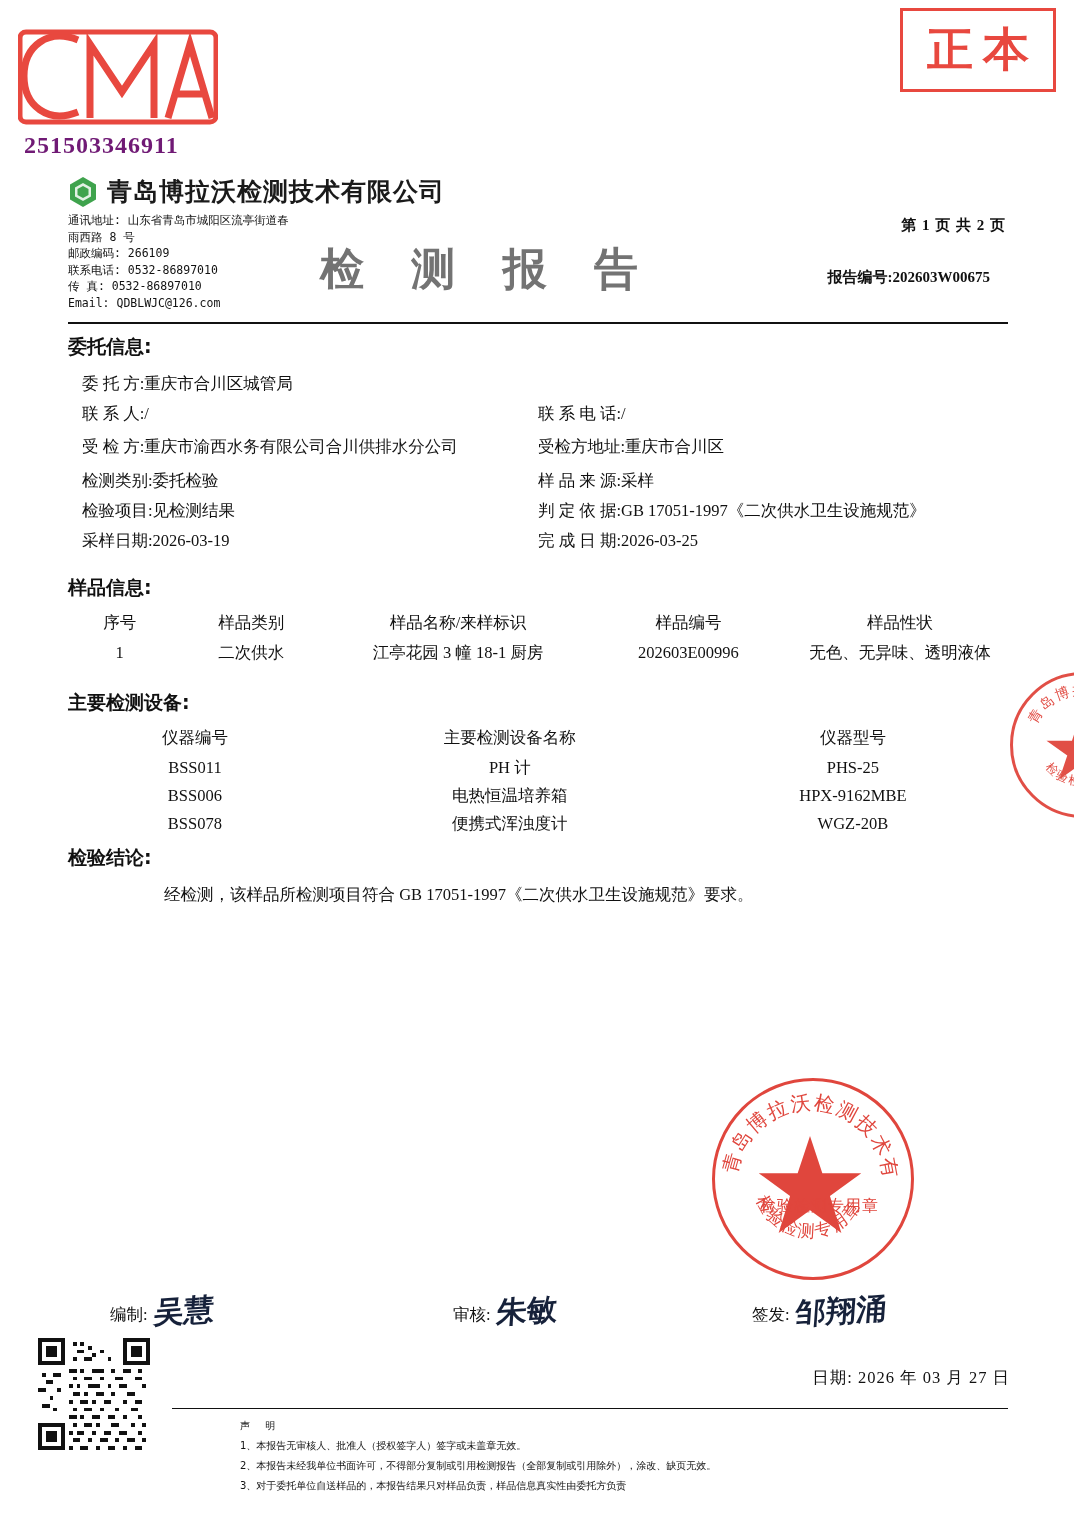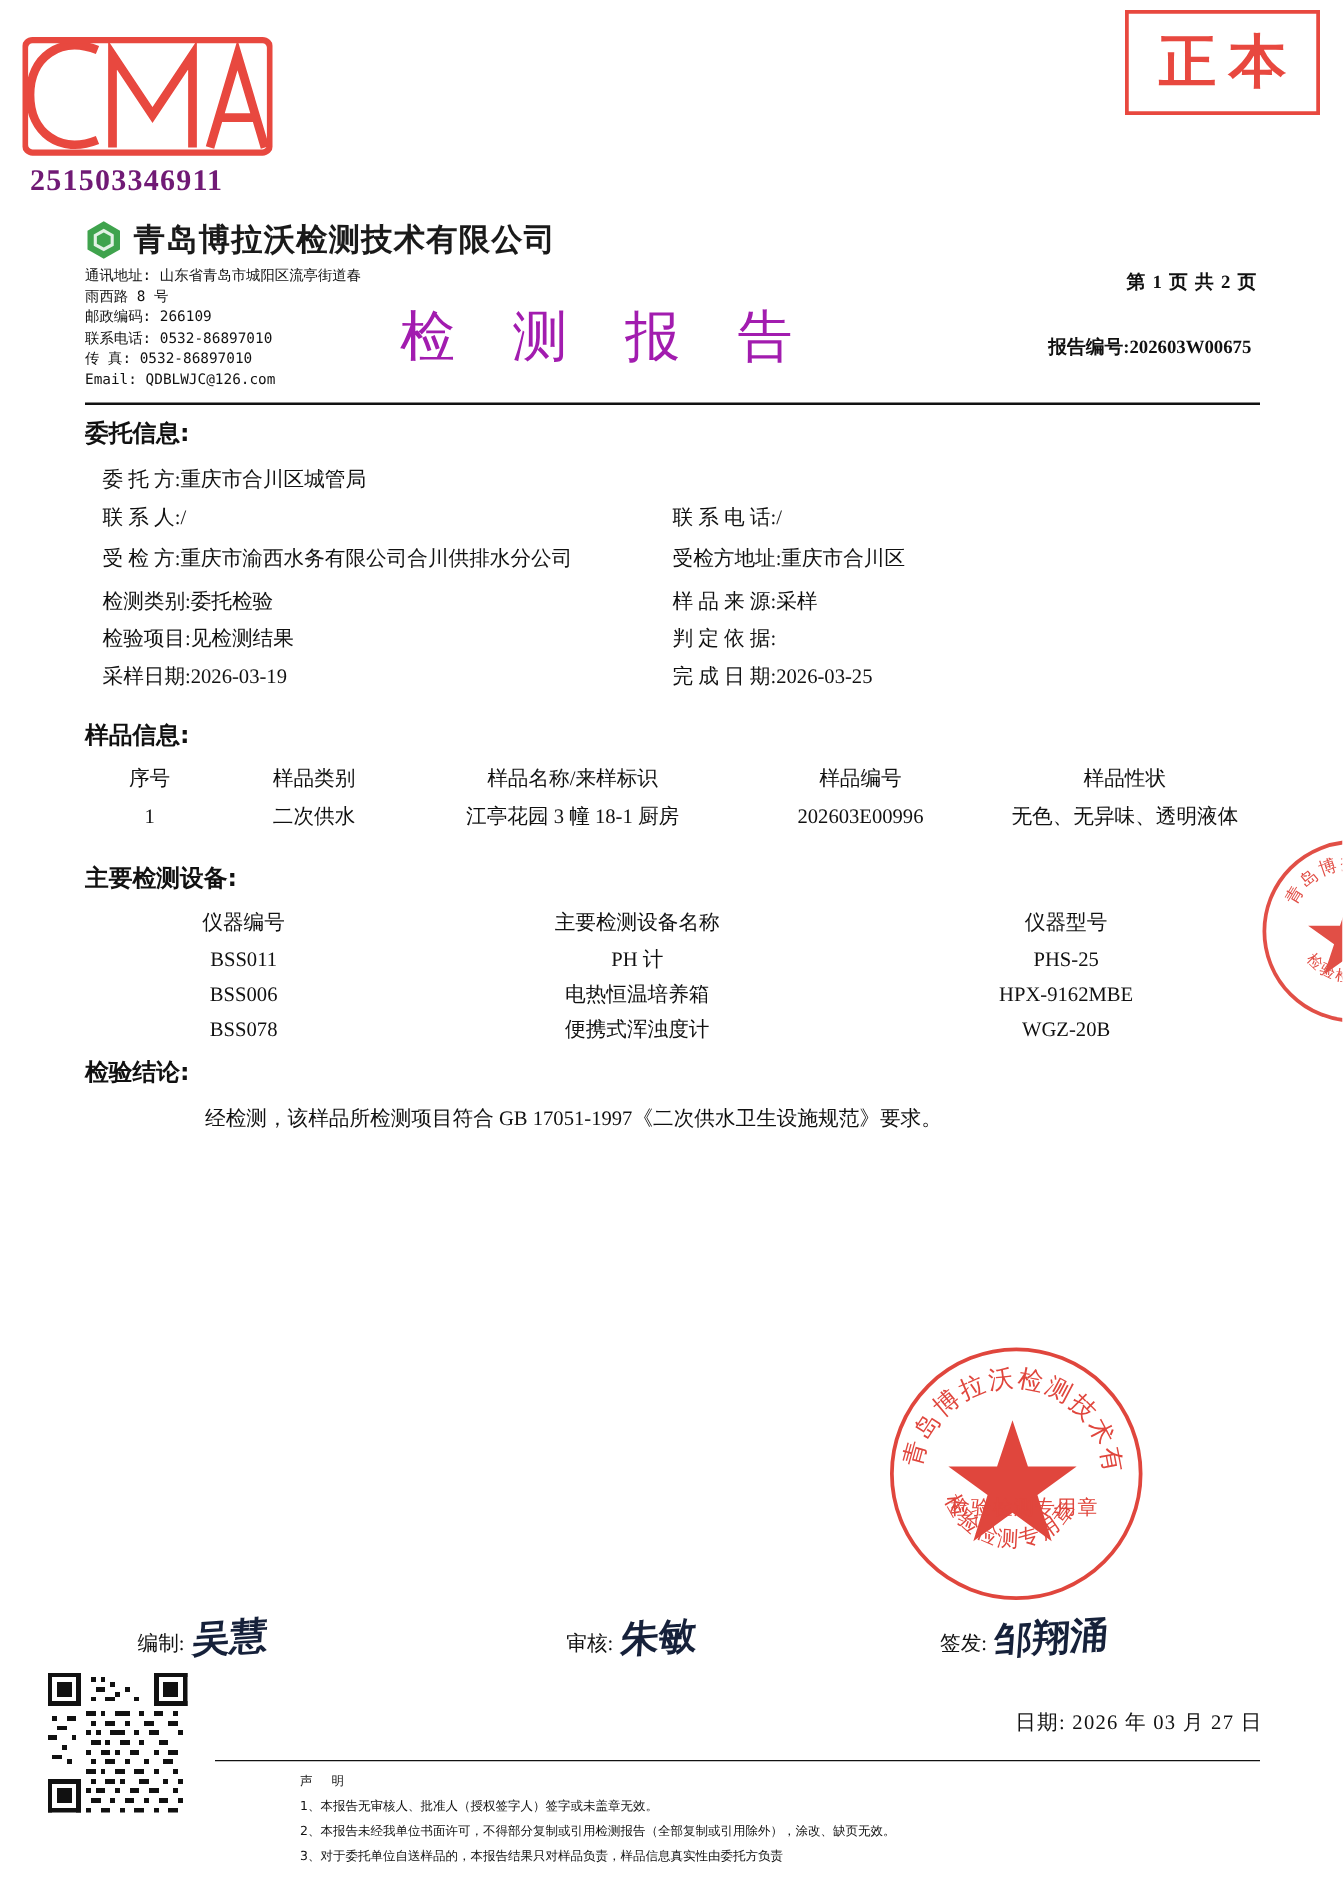--- a/index.html
+++ b/index.html
@@ -92,36 +92,36 @@
     color: #111;
   }
   .addr-block .row { white-space: nowrap; }
 
   .big-title {
     position: absolute;
     left: 252px;
     top: 28px;
     font-family: "DejaVu Sans", "Liberation Sans", sans-serif;
     font-size: 44px;
-    font-weight: normal;
+    font-weight: bold;
     letter-spacing: 16px;
-    color: #a21caf;
+    color: #737373;
   }
   .page-no {
     position: absolute;
     right: 2px;
     top: 4px;
     font-size: 15px;
     font-family: "Liberation Serif", serif;
     font-weight: bold;
     letter-spacing: 1px;
   }
   .report-no {
     position: absolute;
-    right: 7px;
+    right: 18px;
     top: 56px;
     font-size: 15px;
     font-family: "Liberation Serif", serif;
     font-weight: bold;
   }
   .hdr-rule {
     position: absolute;
     left: 68px;
     top: 322px;
     width: 940px;
@@ -369,20 +369,21 @@
         </div>
       </div>
 
       <div class="kv-row">
         <div class="kv-col">
           <div class="kv-label">检验项目:</div>
           <div class="kv-value">见检测结果</div>
         </div>
         <div class="kv-col">
           <div class="kv-label" style="padding-left:0">判 定 依 据:</div>
+          <div class="kv-value">GB 17051-1997《二次供水卫生设施规范》</div>
         </div>
       </div>
 
       <div class="kv-row">
         <div class="kv-col">
           <div class="kv-label">采样日期:</div>
           <div class="kv-value">2026-03-19</div>
         </div>
         <div class="kv-col">
           <div class="kv-label" style="padding-left:0">完 成 日 期:</div>

